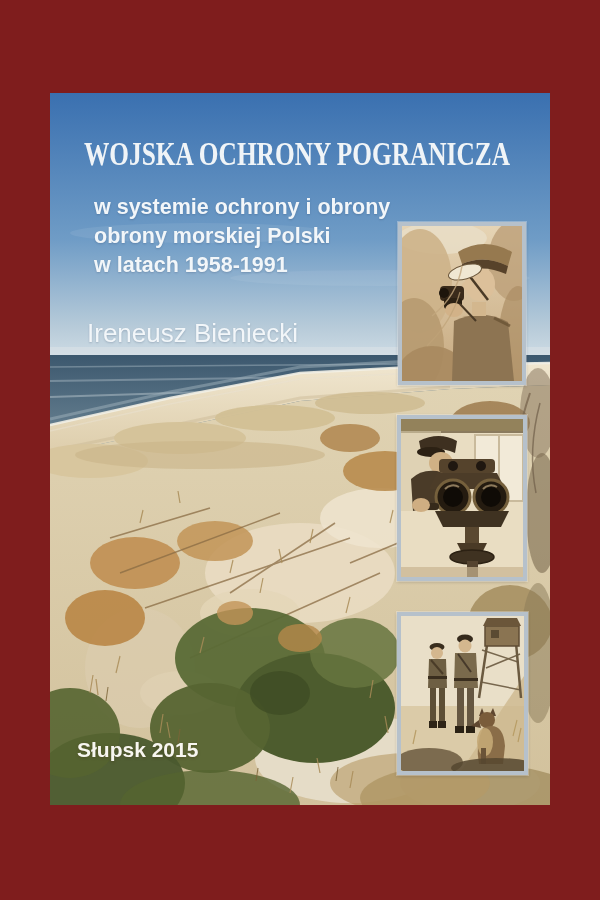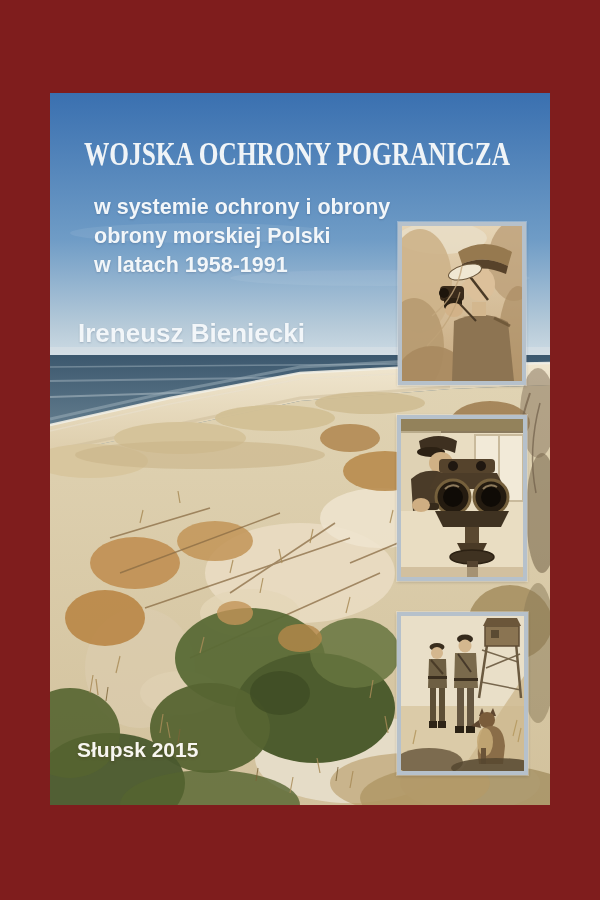--- a/index.html
+++ b/index.html
@@ -16,22 +16,22 @@
   .title-svg text{
     font-family:"Liberation Serif","DejaVu Serif",serif;
     font-weight:700;font-size:33px;fill:#f0f4f7;
   }
   .subtitle{
     position:absolute;left:44px;top:100px;z-index:5;
     font-size:21.5px;font-weight:700;line-height:29px;color:#f2f6f9;
     text-shadow:0 1px 2px rgba(30,50,80,.22);
   }
   .author{
-    position:absolute;left:28px;top:225px;z-index:5;
-    font-size:26px;font-weight:700;color:#f2f6f9;
+    position:absolute;left:37px;top:225px;z-index:5;
+    font-size:26px;font-weight:400;color:#f2f6f9;
     text-shadow:0 1px 2px rgba(30,50,80,.22);
   }
   .imprint{
     position:absolute;left:27px;top:645px;z-index:5;
     font-size:21px;font-weight:700;color:#f7f6f0;
     text-shadow:0 1px 3px rgba(70,55,25,.45);
   }
 
   figure.photo{
     position:absolute;margin:0;z-index:4;

